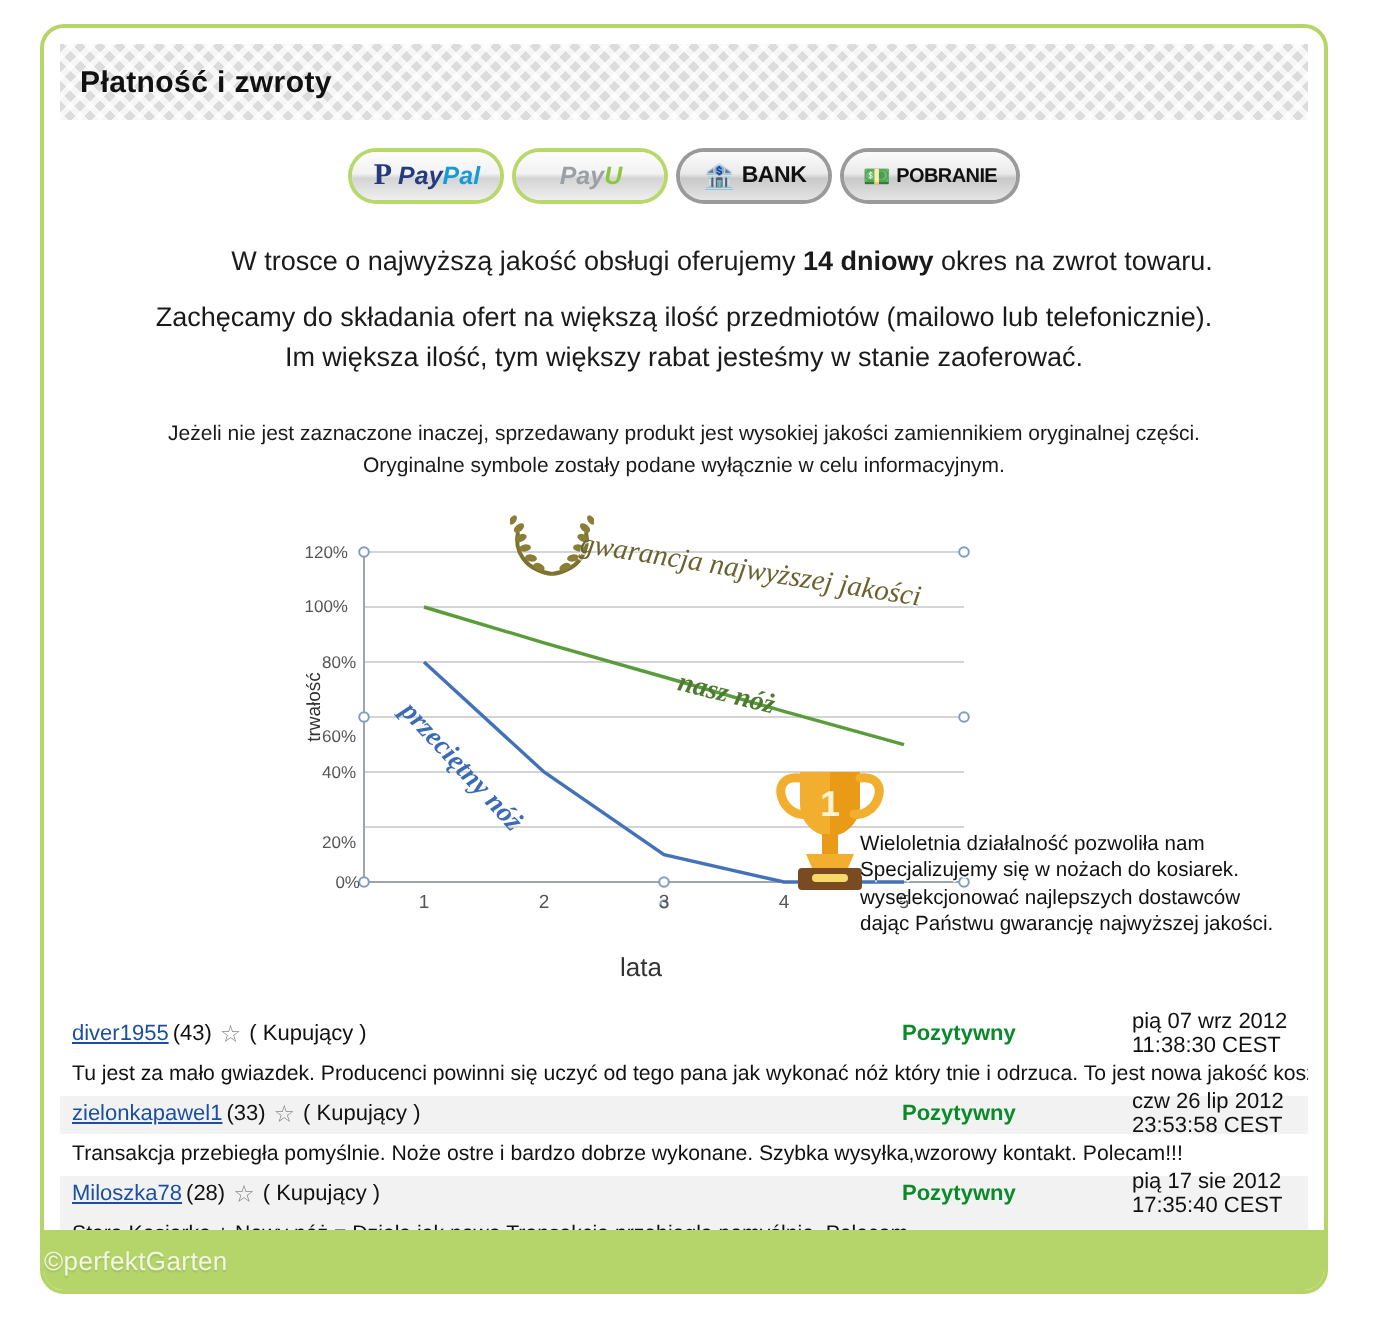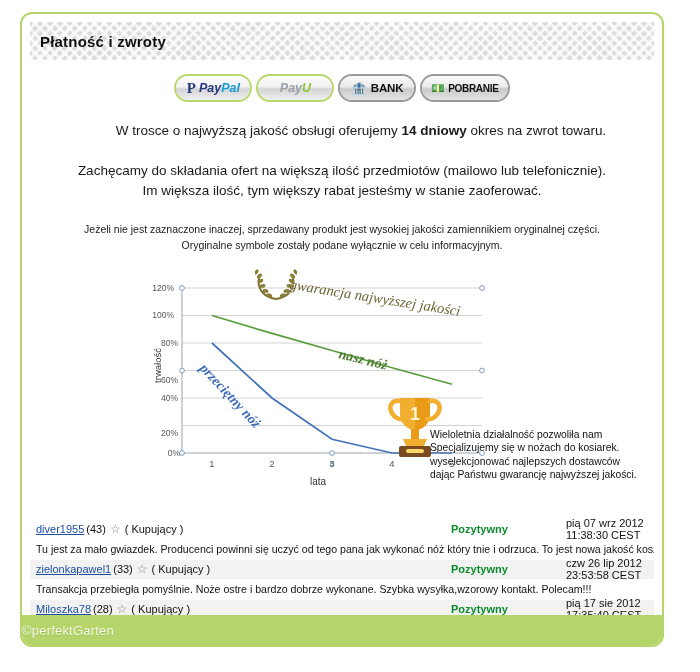--- a/index.html
+++ b/index.html
@@ -58,21 +58,21 @@
   .payu .u { color:#8cc63f; }
   .bank-ico { font-size:13px; color:#222; }
   .bank-txt { font-size:11.5px; font-weight:bold; color:#111; letter-spacing:-.2px;}
   .pob-ico { font-size:11px; }
   .pob-txt { font-size:10px; font-weight:bold; color:#111; letter-spacing:-.3px;}
 
   
   .p-block { text-align:center; }
   .p1 { font-size:13.5px; margin-top:23px;padding-left:38px; }
   .p1 b { font-weight:bold; }
-  .p2 { font-size:13.5px; margin-top:23px; line-height:1.45; }
+  .p2 { font-size:13.5px; margin-top:11px; line-height:1.45; }
   .p3 { font-size:10.5px; margin-top:22px; line-height:1.5; }
 
   
   .chart-wrap {
     position:relative; width:400px; height:230px;
     margin:14px auto 0 auto;
   }
   .chart-svg { position:absolute; left:0; top:0; }
   .laurel {
     position:absolute; left:113px; top:-2px;
@@ -98,22 +98,22 @@
     font-style:italic; font-weight:bold; font-size:14px; color:#3b6bb5;
     transform:rotate(47deg); transform-origin:left center; white-space:nowrap;
   }
   .ylab {
     position:absolute; left:-2px; top:92px;
     font-size:9.5px; color:#333;
     transform:rotate(-90deg); transform-origin:center;
     white-space:nowrap;
   }
   .xlab {
-    position:absolute; left:168px; top:208px;
-    font-size:10px; color:#333;
+    position:absolute; left:168px; top:220px;
+    font-size:13px; color:#333;
   }
   .tickY { position:absolute; font-size:8.5px; color:#555; text-align:right; width:30px; }
   .tickX { position:absolute; font-size:9.5px; color:#555; text-align:center; width:20px; top:190px;}
 
   
   .trophy { position:absolute; left:245px; top:124px; width:56px; height:72px; }
   .annot {
     position:absolute; left:288px; top:160px; width:250px;
     font-size:10.3px; line-height:1.32; color:#111;
     text-shadow:0 1px 0 rgba(255,255,255,.85);

